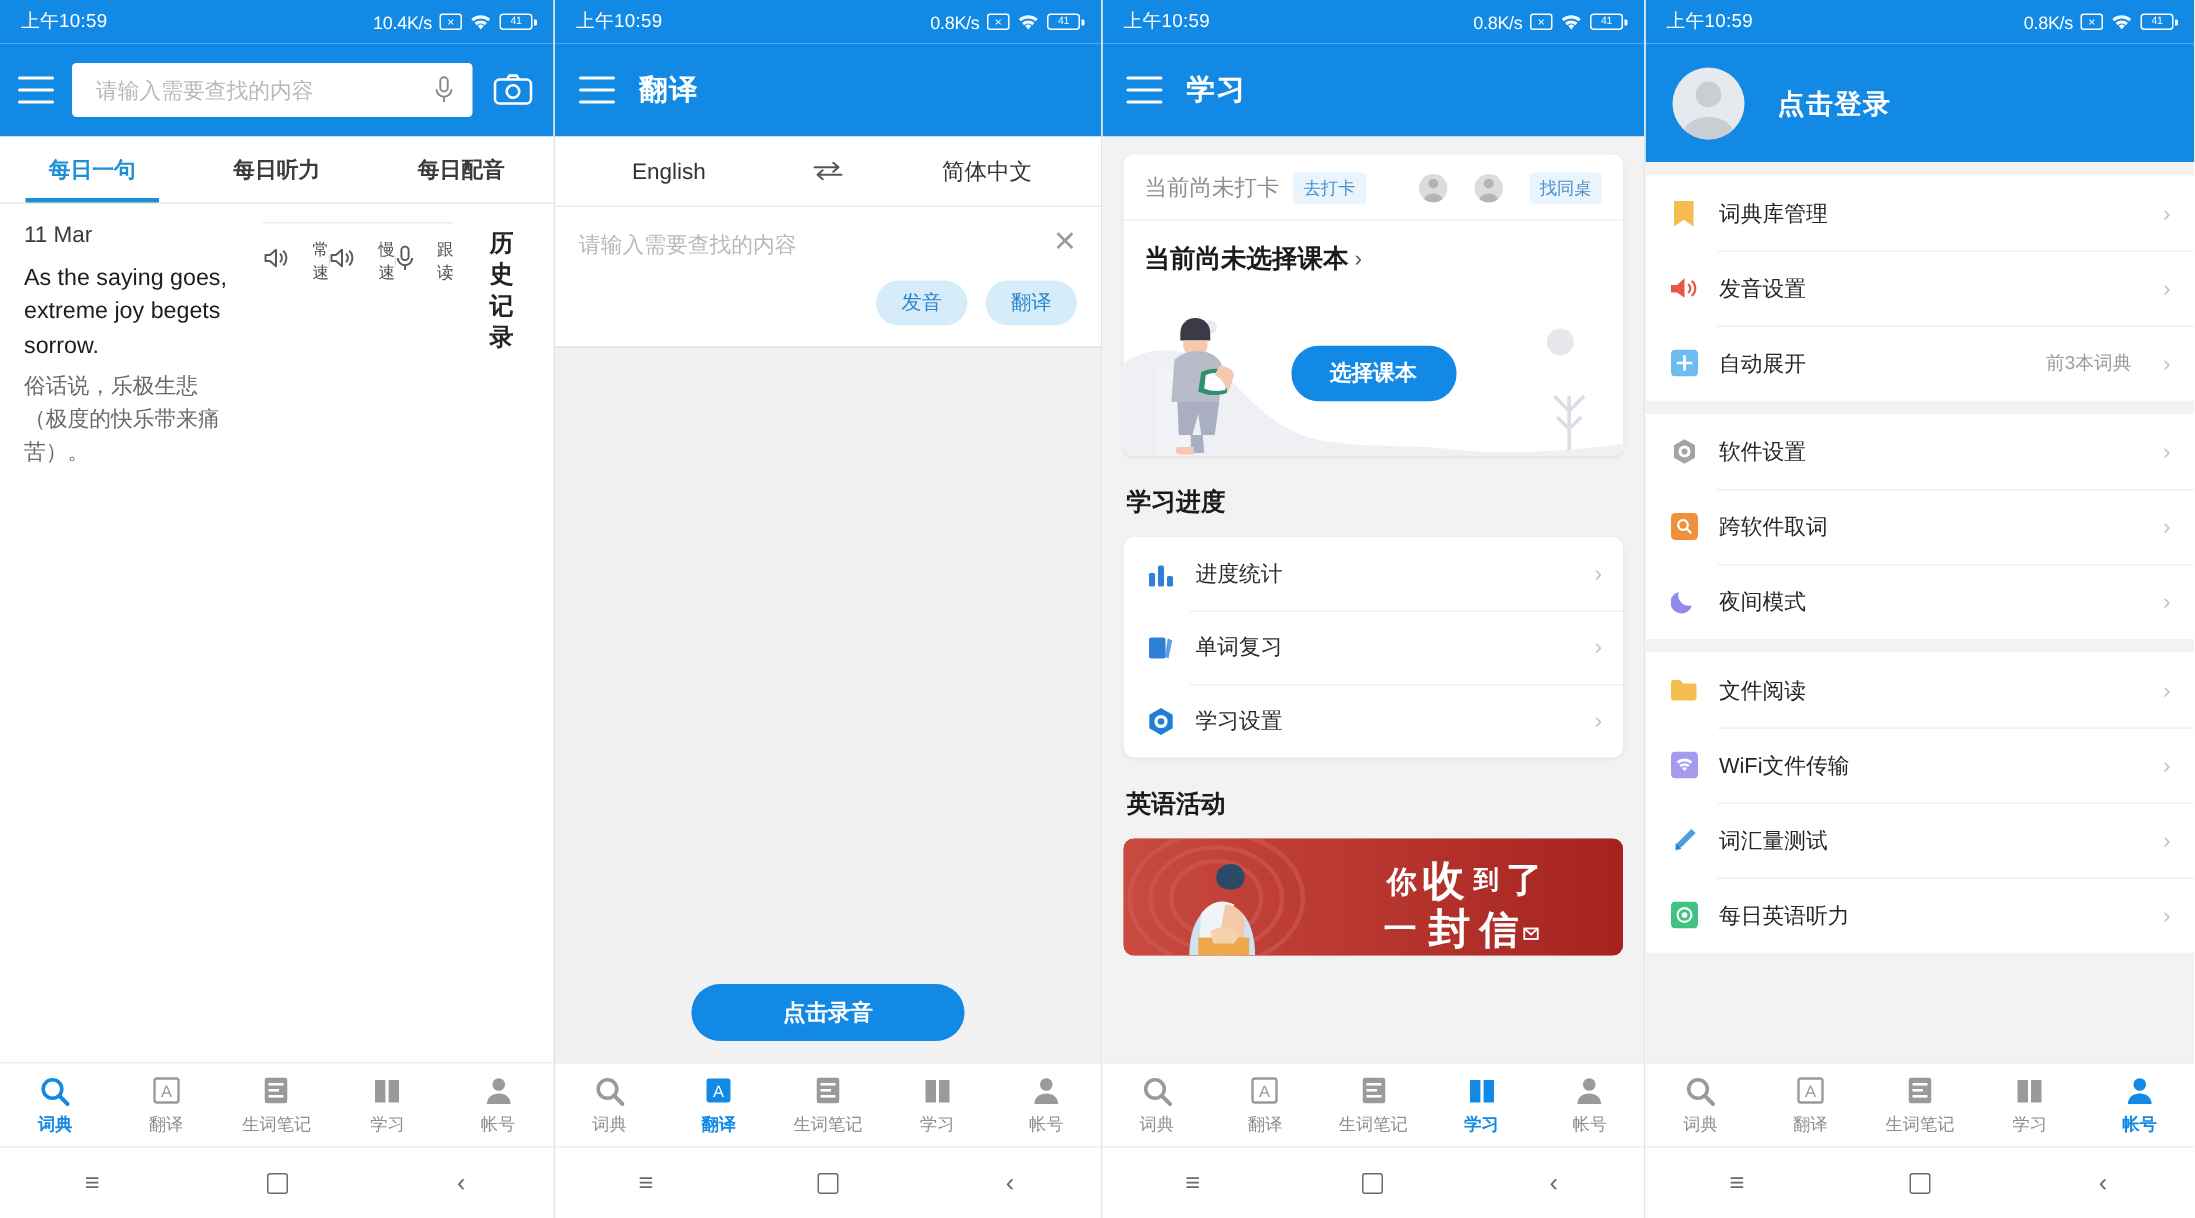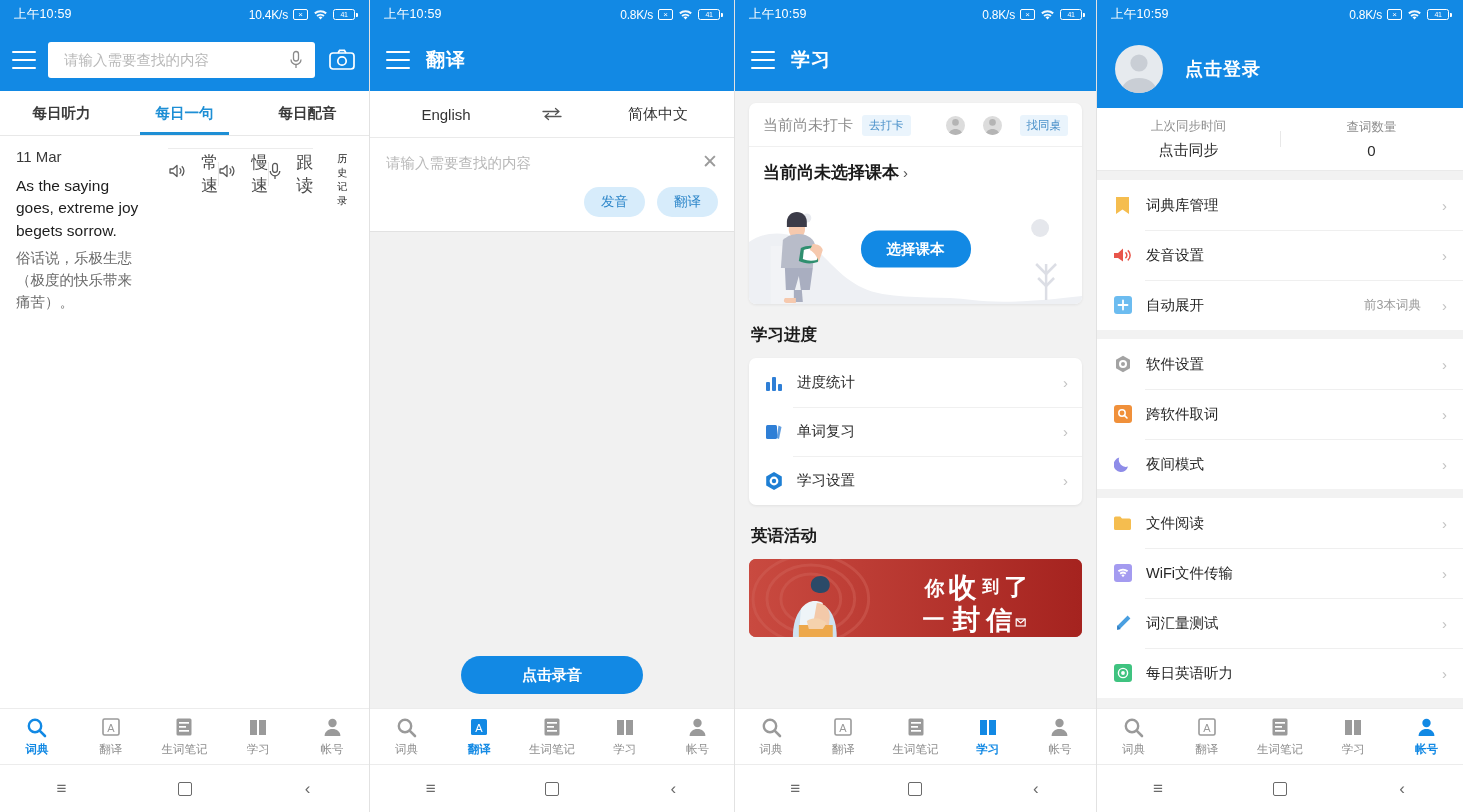--- a/index.html
+++ b/index.html
@@ -109,27 +109,27 @@
   }
   .daily .date { font-size:15px; color:#3a3a3a; margin-bottom:10px; }
   .daily .en { font-size:15.5px; color:#1d1d1d; line-height:1.45; margin-bottom:6px; }
   .daily .zh { font-size:14.5px; color:#6a6a6a; line-height:1.5; }
   .audio-row {
     display:flex; align-items:center; height:50px; margin: 12px 8px 0 8px;
     border-top:1px solid #ececec;
   }
   .audio-item {
     flex:1 1 0; display:flex; align-items:center; justify-content:center; gap:14px;
-    font-size:17px; color:#4a4a4a; position:relative;
+    font-size:11px; color:#4a4a4a; position:relative;
   }
   .audio-item + .audio-item:before {
     content:""; position:absolute; left:0; top:11px; bottom:11px; width:1px; background:#e8e8e8;
   }
   .divider-thick { height:18px; background:#f0f0f0; border-top:1px solid #e8e8e8; border-bottom:1px solid #e8e8e8;}
-  .history-title { padding: 16px 16px 14px 16px; font-size:10px; font-weight:400; color:#222; }
+  .history-title { padding: 16px 16px 14px 16px; font-size:16px; font-weight:700; color:#222; }
   .p1fill { flex:1 1 auto; background:#efefef; border-top:1px solid #e3e3e3; }
 
   
   .langbar {
     height:47px; display:flex; align-items:center; background:#fff;
     border-bottom:1px solid #eaeaea; flex:0 0 auto;
   }
   .langbar .lang { flex:1 1 0; text-align:center; font-size:15px; color:#333; }
   .langbar .swap { width:60px; display:flex; align-items:center; justify-content:center; color:#555; }
   .trans-input {
@@ -278,22 +278,22 @@
       <span class="cam-ic">
         <svg width="30" height="26" viewBox="0 0 30 26">
             <rect x="3" y="6" width="24" height="16" rx="3" fill="none" stroke="#fff" stroke-width="1.7"></rect>
             <path d="M11 6l1.6-2.6h4.8L19 6" fill="none" stroke="#fff" stroke-width="1.7"></path>
             <circle cx="15" cy="14" r="4.2" fill="none" stroke="#fff" stroke-width="1.7"></circle>
           </svg>
       </span>
     </div>
 
     <div class="tabstrip">
+      <div class="tab active">每日一句</div>
       <div class="tab">每日听力</div>
-      <div class="tab active">每日一句</div>
       <div class="tab">每日配音</div>
     </div>
 
     <div class="p1body">
       <div class="daily">
         <div class="date">11 Mar</div>
         <div class="en">As the saying goes, extreme joy begets sorrow.</div>
         <div class="zh">俗话说，乐极生悲（极度的快乐带来痛苦）。</div>
       </div>
 
@@ -741,30 +741,20 @@
         <svg width="48" height="48" viewBox="0 0 48 48">
             <circle cx="24" cy="18" r="8.6" fill="#c9ced5"></circle>
             <path d="M6 48c0-9.2 8-15 18-15s18 5.8 18 15z" fill="#c9ced5"></path>
           </svg>
       </span>
       <span class="login-text">点击登录</span>
     </div>
 
     <div class="p4body">
 
-      <div class="stats">
-        <div class="stat">
-          <div class="k">上次同步时间</div>
-          <div class="v">点击同步</div>
-        </div>
-        <div class="stat">
-          <div class="k">查词数量</div>
-          <div class="v">0</div>
-        </div>
-      </div>
 
       <div class="gap"></div>
 
       <div class="group">
         <div class="srow">
           <span class="sico">
             <svg width="17" height="19" viewBox="0 0 17 19">
                 <path d="M2 1h13v17l-6.5-4.5L2 18z" fill="#f5bd4f"></path>
               </svg>
           </span>

